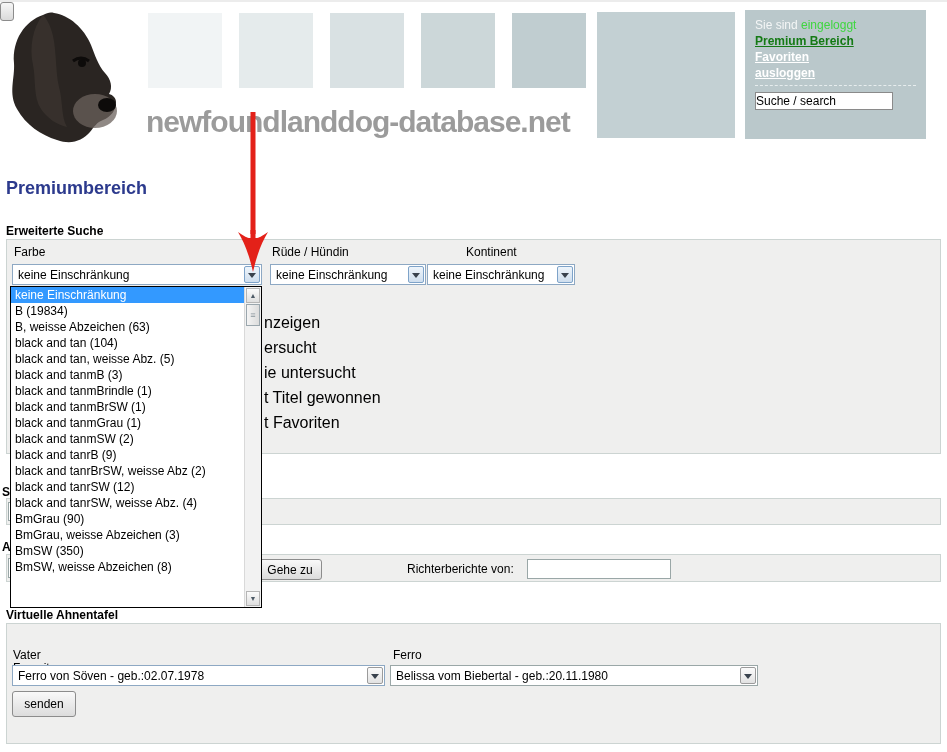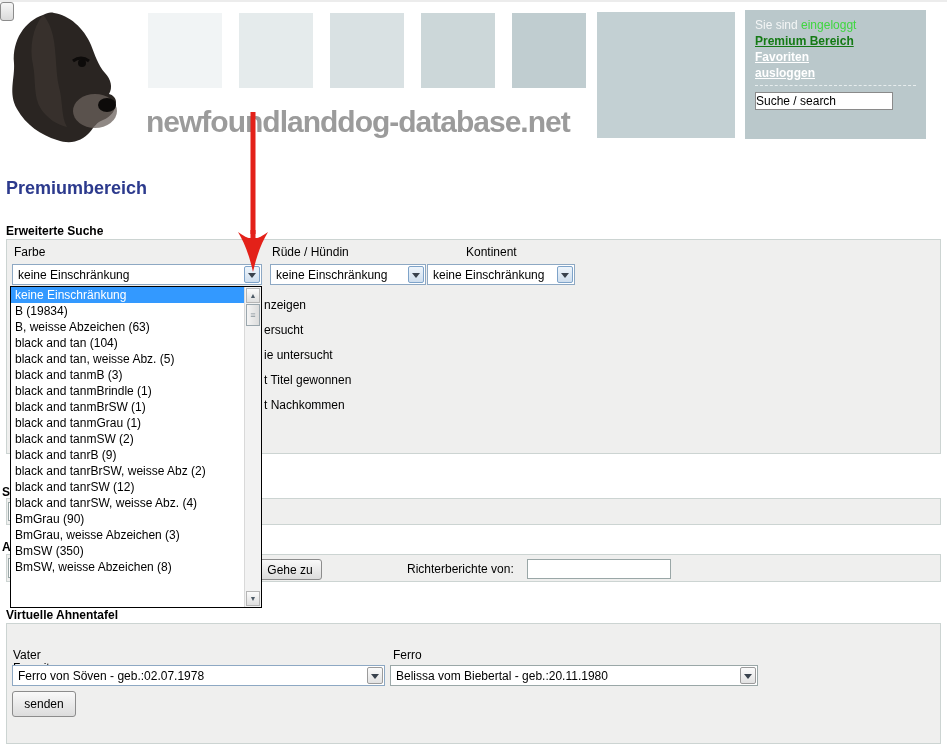--- a/index.html
+++ b/index.html
@@ -56,21 +56,21 @@
   .opt.selected{background:#3399ff;color:#fff;}
   #list-scrollbar{position:absolute;top:0;right:0;bottom:0;width:17px;background:#f2f2f2;border-left:1px solid #d9d9d9;box-sizing:border-box;}
   .sb-btn{position:absolute;left:1px;right:1px;height:15px;background:linear-gradient(#fbfbfb,#dfdfdf);border:1px solid #b5b5b5;box-sizing:border-box;text-align:center;color:#4d5a66;font-size:7px;line-height:13px;cursor:pointer;}
   #sb-up{top:1px;}
   #sb-down{bottom:1px;}
   #sb-thumb{position:absolute;left:1px;right:1px;top:17px;height:22px;background:linear-gradient(90deg,#f4f4f4,#dcdcdc);border:1px solid #9aa6ad;box-sizing:border-box;cursor:pointer;text-align:center;color:#8a959c;font-size:9px;line-height:20px;}
 
   
   .input-frag{position:absolute;background:#fff;border:1px solid #9aa7a7;box-sizing:border-box;}
   #btn-frag{left:7px;top:432px;width:14px;height:19px;background:linear-gradient(#f7f7f7,#dadada);border:1px solid #8c8c8c;border-radius:3px;box-sizing:border-box;}
-  .cut-label{position:absolute;left:264px;font-size:12px;color:#000;white-space:nowrap;}
+  .cut-label{position:absolute;left:264px;font-size:16px;color:#000;white-space:nowrap;margin-top:16px;}
 
   
   #red-arrow{left:238px;top:110px;z-index:60;pointer-events:none;}
 
   
   #dog-logo{left:3px;top:3px;}
 </style>
 </head>
 <body>
 
@@ -135,21 +135,21 @@
     <span class="sel-text">keine Einschränkung</span>
     <span class="sel-btn">
         <span class="tri-down"></span>
       </span>
   </div>
 
   <div class="cut-label" style="top:296px;">nzeigen</div>
   <div class="cut-label" style="top:321px;">ersucht</div>
   <div class="cut-label" style="top:346px;">ie untersucht</div>
   <div class="cut-label" style="top:371px;">t Titel gewonnen</div>
-  <div class="cut-label" style="top:396px;">t Nachkommen</div>
+  <div class="cut-label" style="top:396px;">t Favoriten</div>
 
   <div id="btn-frag"></div>
 
   <div class="abs frag-heading" style="top:483px;">S</div>
   <div id="panel-strip1" class="panel"></div>
   <div class="input-frag" style="left:8px;top:500px;width:150px;height:19px;"></div>
 
   <div class="abs frag-heading" style="top:538px;">A</div>
   <div id="panel-strip2" class="panel"></div>
   <div class="input-frag" style="left:8px;top:556px;width:150px;height:20px;"></div>

